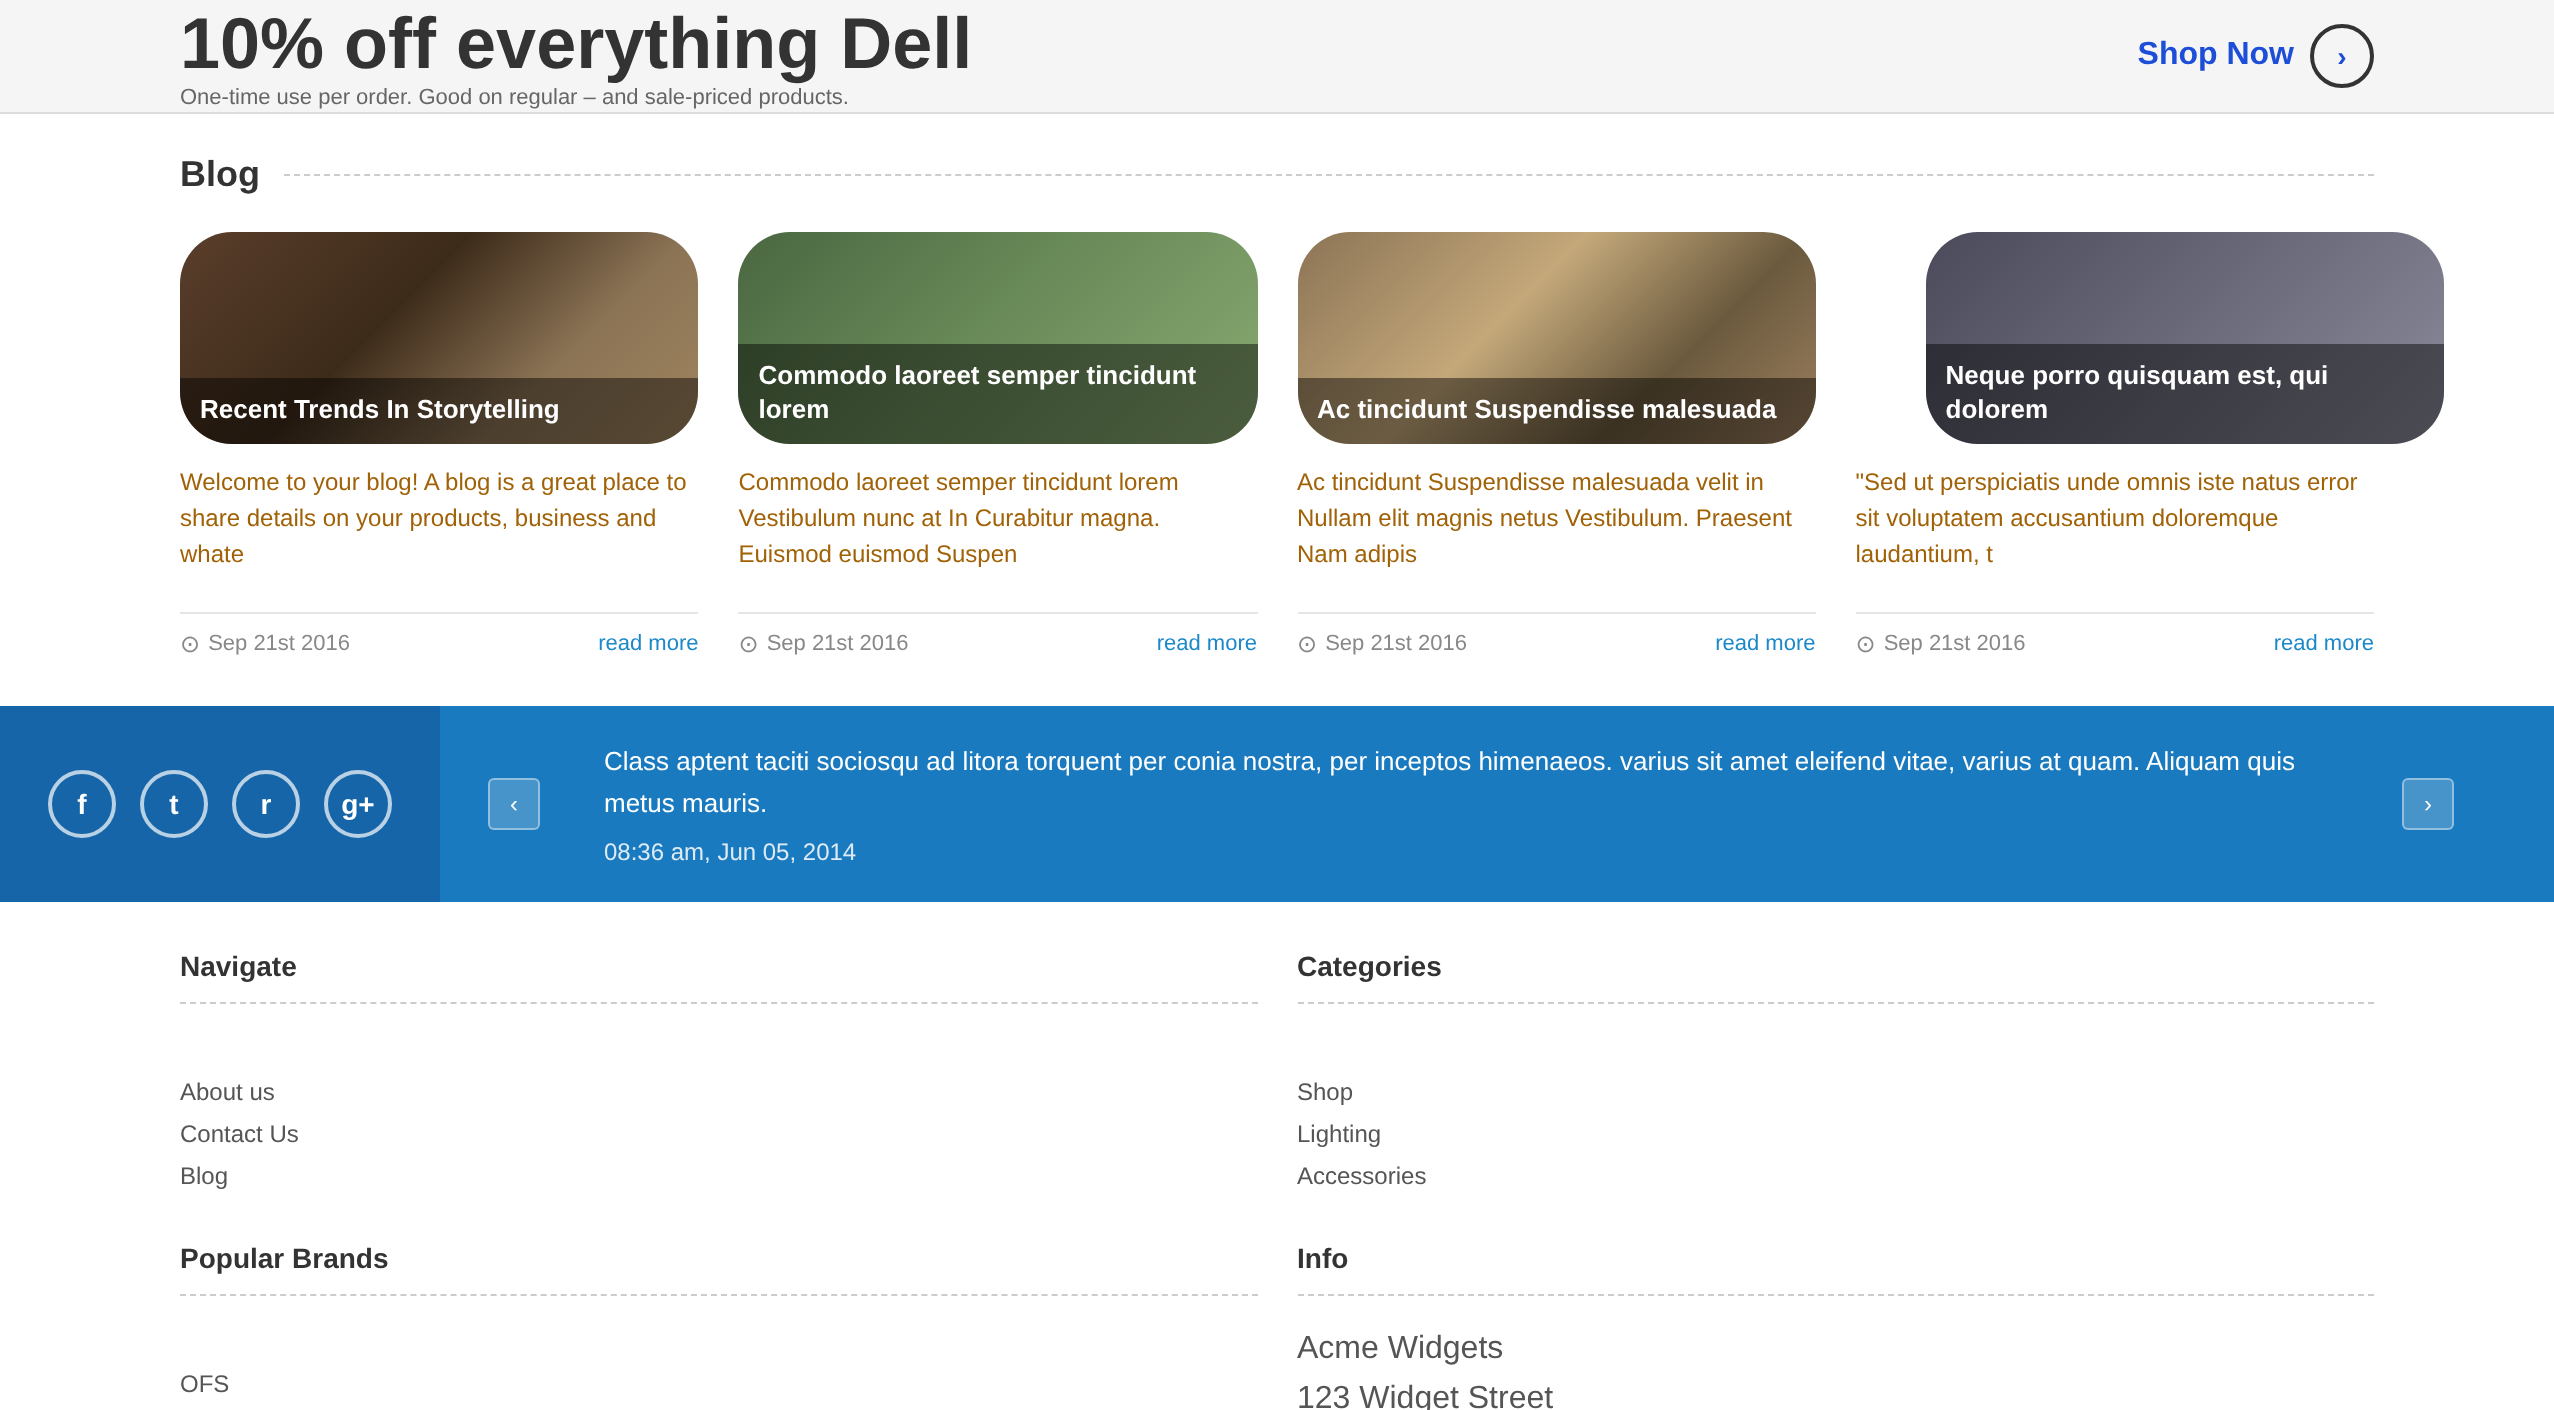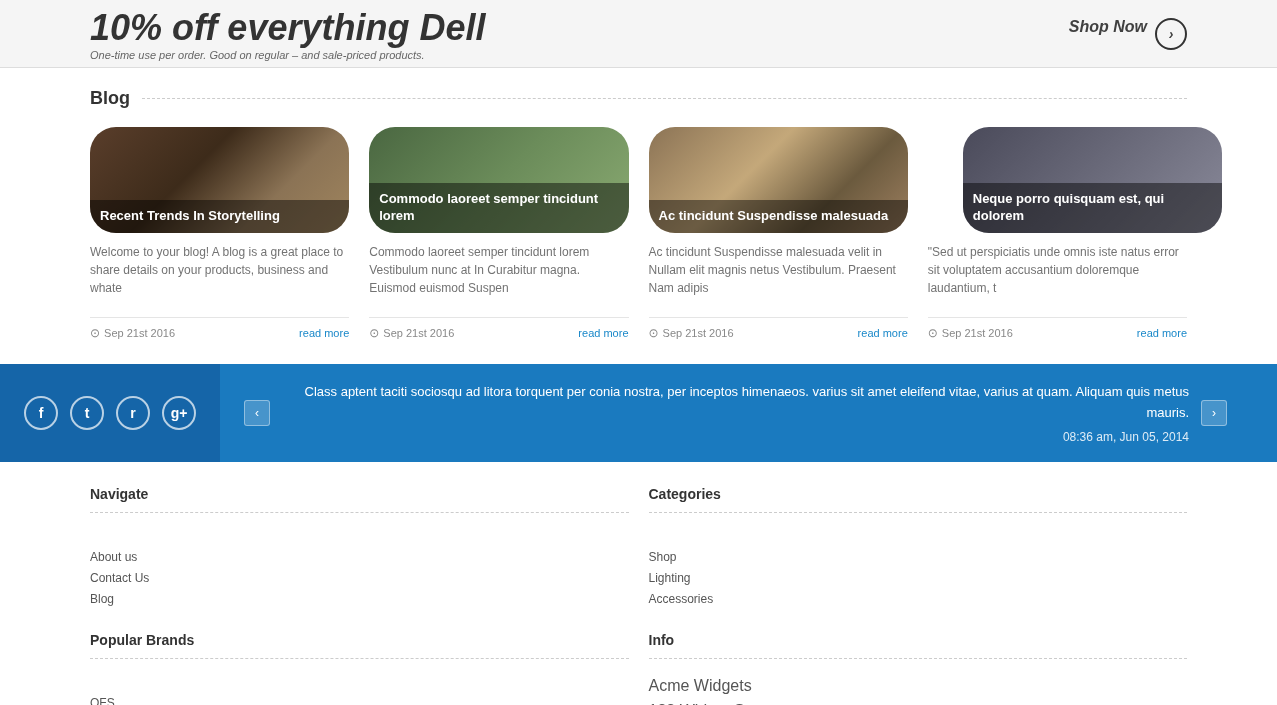--- a/index.html
+++ b/index.html
@@ -6,28 +6,27 @@
     body { font-family: Arial, sans-serif; background: #fff; font-size: 13px; color: #333; width: 1277px; }
 
     
     .banner {
       background: #f5f5f5;
       border-bottom: 1px solid #ddd;
       padding: 10px 90px;
       display: flex;
       align-items: center;
       justify-content: space-between;
-      height: 68px;
-      font-style: italic;
+      height: 57px;
     }
     .banner-text { font-size: 11px; color: #666; }
     .banner-title { font-size: 36px; font-weight: bold; color: #333; }
     .shop-now-btn {
-      display: flex; gap: 8px;
-      font-size: 16px; color: #404040; font-weight: bold;
+      display: flex; align-items: center; gap: 8px;
+      font-size: 16px; color: #1d4ed8; font-weight: bold;
     }
     .shop-now-btn .circle-arrow {
       width: 32px; height: 32px; border: 2px solid #333; border-radius: 50%;
       display: flex; align-items: center; justify-content: center; font-size: 14px;
     }
 
     
     .blog-section { padding: 20px 90px 0; }
     .section-header {
       display: flex; align-items: center; gap: 12px; margin-bottom: 18px;
@@ -41,21 +40,21 @@
     .blog-card-image {
       width: 100%; height: 106px; background: #999; position: relative; overflow: hidden;
       display: flex; align-items: flex-end; border-radius: 26px;
     }
     .blog-card-title-overlay {
       position: absolute; bottom: 0; left: 0; right: 0;
       background: rgba(0,0,0,0.45); color: #fff;
       padding: 8px 10px; font-size: 13px; font-weight: bold; line-height: 1.3;
     }
     .blog-card-body { padding: 10px 0; flex: 1; }
-    .blog-card-excerpt { font-size: 12px; color: #737373; line-height: 1.5; margin-bottom: 10px; }
+    .blog-card-excerpt { font-size: 12px; color: #a16207; line-height: 1.5; margin-bottom: 10px; }
     .blog-card-footer {
       display: flex; align-items: center; justify-content: space-between;
       border-top: 1px solid #e5e5e5; padding-top: 8px; font-size: 11px; color: #888;
     }
     .blog-card-date { display: flex; align-items: center; gap: 4px; }
     .blog-card-date .clock-icon { font-size: 12px; }
     .read-more-link { color: #1a88c9; text-decoration: none; font-size: 11px; }
 
     
     .img-1 { background: linear-gradient(135deg, #5a3e2b 0%, #3d2b1a 40%, #8b7355 70%, #a0855e 100%); }
@@ -80,21 +79,21 @@
     .testimonial-bar {
       flex: 1; background: #1a7abf; padding: 18px 50px 18px 24px;
       display: flex; align-items: center; position: relative;
     }
     .testimonial-nav {
       width: 26px; height: 26px; background: rgba(255,255,255,0.2);
       border: 1px solid rgba(255,255,255,0.4); border-radius: 3px;
       display: flex; align-items: center; justify-content: center;
       color: #fff; cursor: pointer; flex-shrink: 0; font-size: 12px;
     }
-    .testimonial-content { flex: 1; padding: 0 12px; color: #fff; text-align: right; }
+    .testimonial-content { flex: 1; padding: 0 32px; color: #fff; }
     .testimonial-text { font-size: 13px; line-height: 1.6; margin-bottom: 6px; }
     .testimonial-date { font-size: 12px; color: rgba(255,255,255,0.85); }
 
     
     .footer-columns {
       display: grid; grid-template-columns: repeat(2, 1fr); gap: 20px;
       padding: 24px 90px 0;
     }
     .footer-col h3 {
       font-size: 14px; font-weight: bold; color: #333; margin-bottom: 10px;

